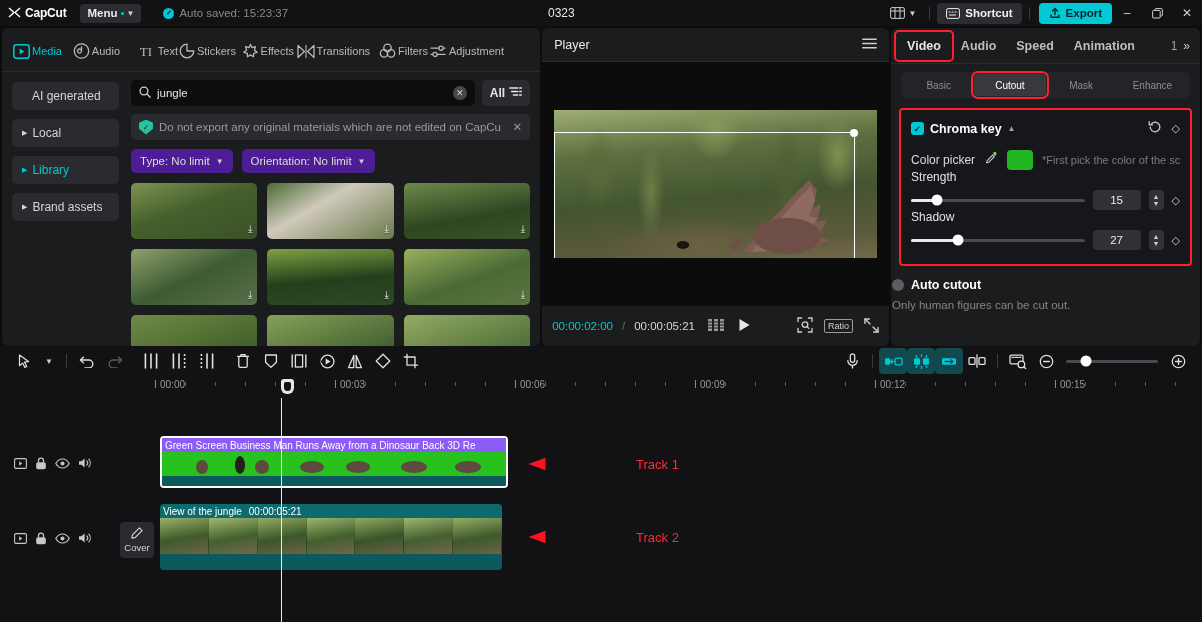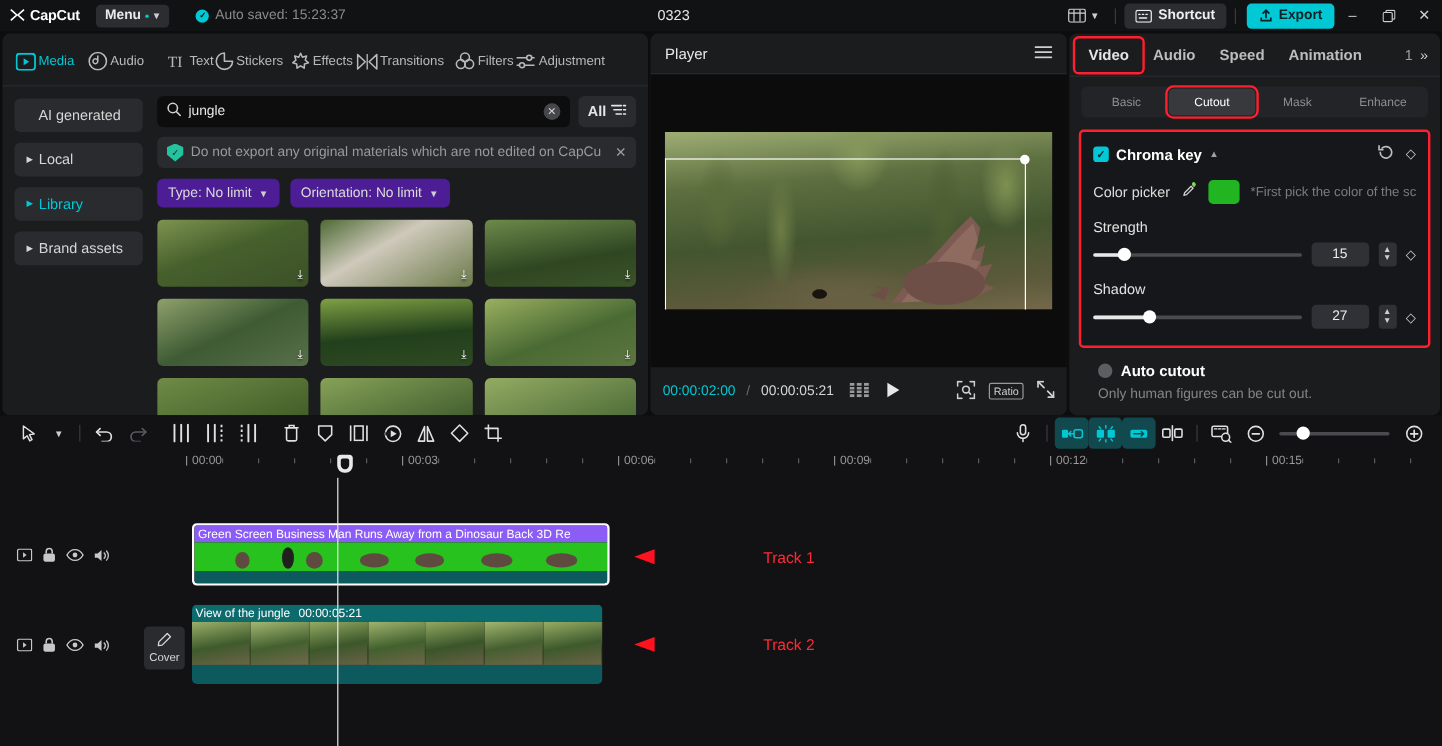--- a/index.html
+++ b/index.html
@@ -180,33 +180,33 @@
   .chroma-head { display: flex; align-items: center; gap: 6px; }
   .cbx { width: 13px; height: 13px; border-radius: 3px; background: #00c8d4; color: #0a2226; font-size: 9px; display: flex; align-items: center; justify-content: center; font-weight: bold; }
   .chroma-title { font-size: 12.5px; font-weight: bold; color: #fff; }
   .chev-up { font-size: 8px; color: #a0a0a0; }
   .head-right { margin-left: auto; display: flex; align-items: center; gap: 10px; color: #bdbdbd; font-size: 12px; }
   .diamond { color: #cfcfcf; font-size: 11px; }
   .row-picker { display: flex; align-items: center; gap: 9px; margin-top: 13px; }
   .lbl { font-size: 12px; color: #dcdcdc; }
   .swatch { width: 26px; height: 20px; border-radius: 4px; background: #22b522; }
   .hint { font-size: 11px; color: #7c7c7c; overflow: hidden; white-space: nowrap; flex: 1; }
-  .slider-block { margin-top: 12px; }
+  .slider-block { }
   .slider-lbl { font-size: 12px; color: #e2e2e2; margin-bottom: 6px; }
   .slider-row { display: flex; align-items: center; gap: 8px; }
   .track { flex: 1; height: 3px; background: #4a4b4f; border-radius: 2px; position: relative; }
   .track .fill { position: absolute; left: 0; top: 0; bottom: 0; background: #e8e8e8; border-radius: 2px; }
   .knob { position: absolute; top: 50%; width: 11px; height: 11px; border-radius: 50%; background: #fff; transform: translate(-50%, -50%); }
   .numbox {
     width: 48px; height: 20px; background: #303136; border-radius: 4px; display: flex;
     align-items: center; justify-content: center; font-size: 11.5px; color: #eaeaea;
   }
   .spin { width: 15px; height: 20px; background: #303136; border-radius: 3px; display: flex; flex-direction: column; align-items: center; justify-content: center; color: #cfcfcf; font-size: 7px; line-height: 7px; }
 
-  .auto-cut { margin: 12px 12px 0 24px; }
+  .auto-cut { margin: 12px 12px 0 1px; }
   .auto-head { display: flex; align-items: center; gap: 7px; }
   .cbx-off { width: 12px; height: 12px; border-radius: 50%; background: #5d5e62; }
   .auto-title { font-size: 12.5px; font-weight: bold; color: #fff; }
   .auto-sub { font-size: 11.5px; color: #858585; margin-top: 7px; }
 
   
   .timeline { height: 276px; background: #121214; display: flex; flex-direction: column; flex: 0 0 276px; }
   .tl-toolbar { height: 30px; display: flex; align-items: center; padding: 0 10px; gap: 0; position: relative; }
   .tool { width: 28px; height: 26px; display: flex; align-items: center; justify-content: center; color: #e0e0e0; }
   .tool.dim { color: #5a5b5e; }

